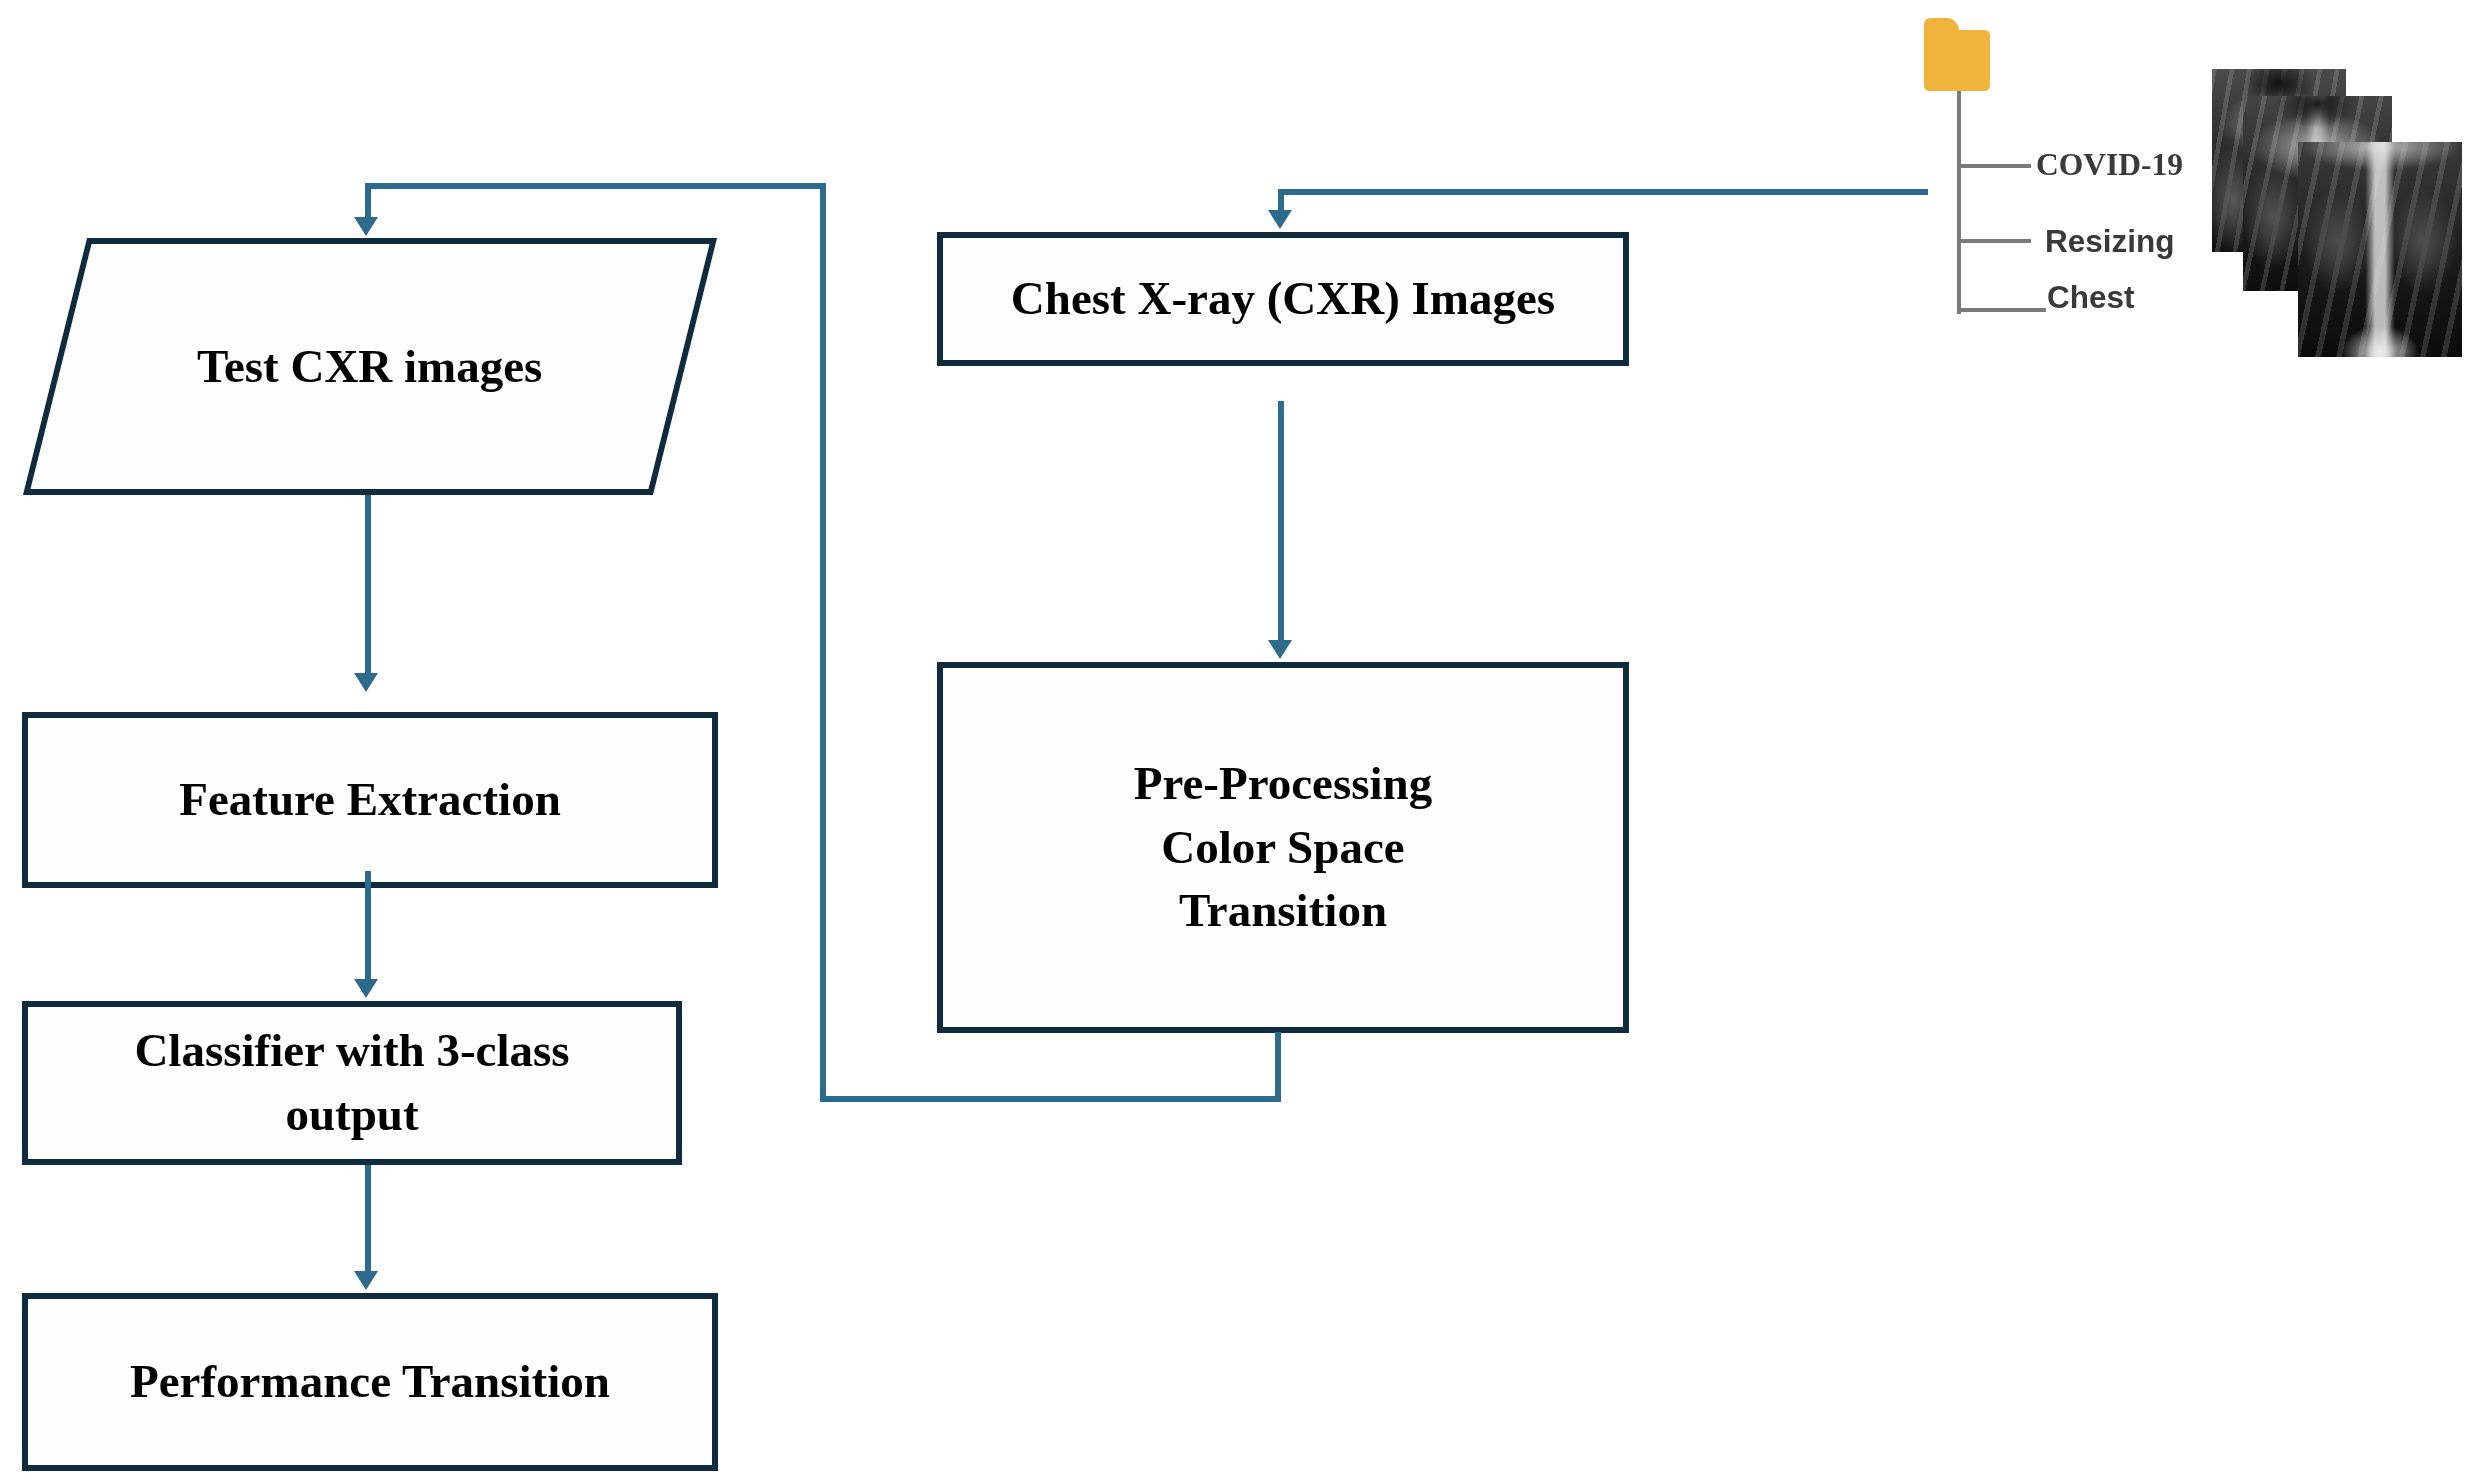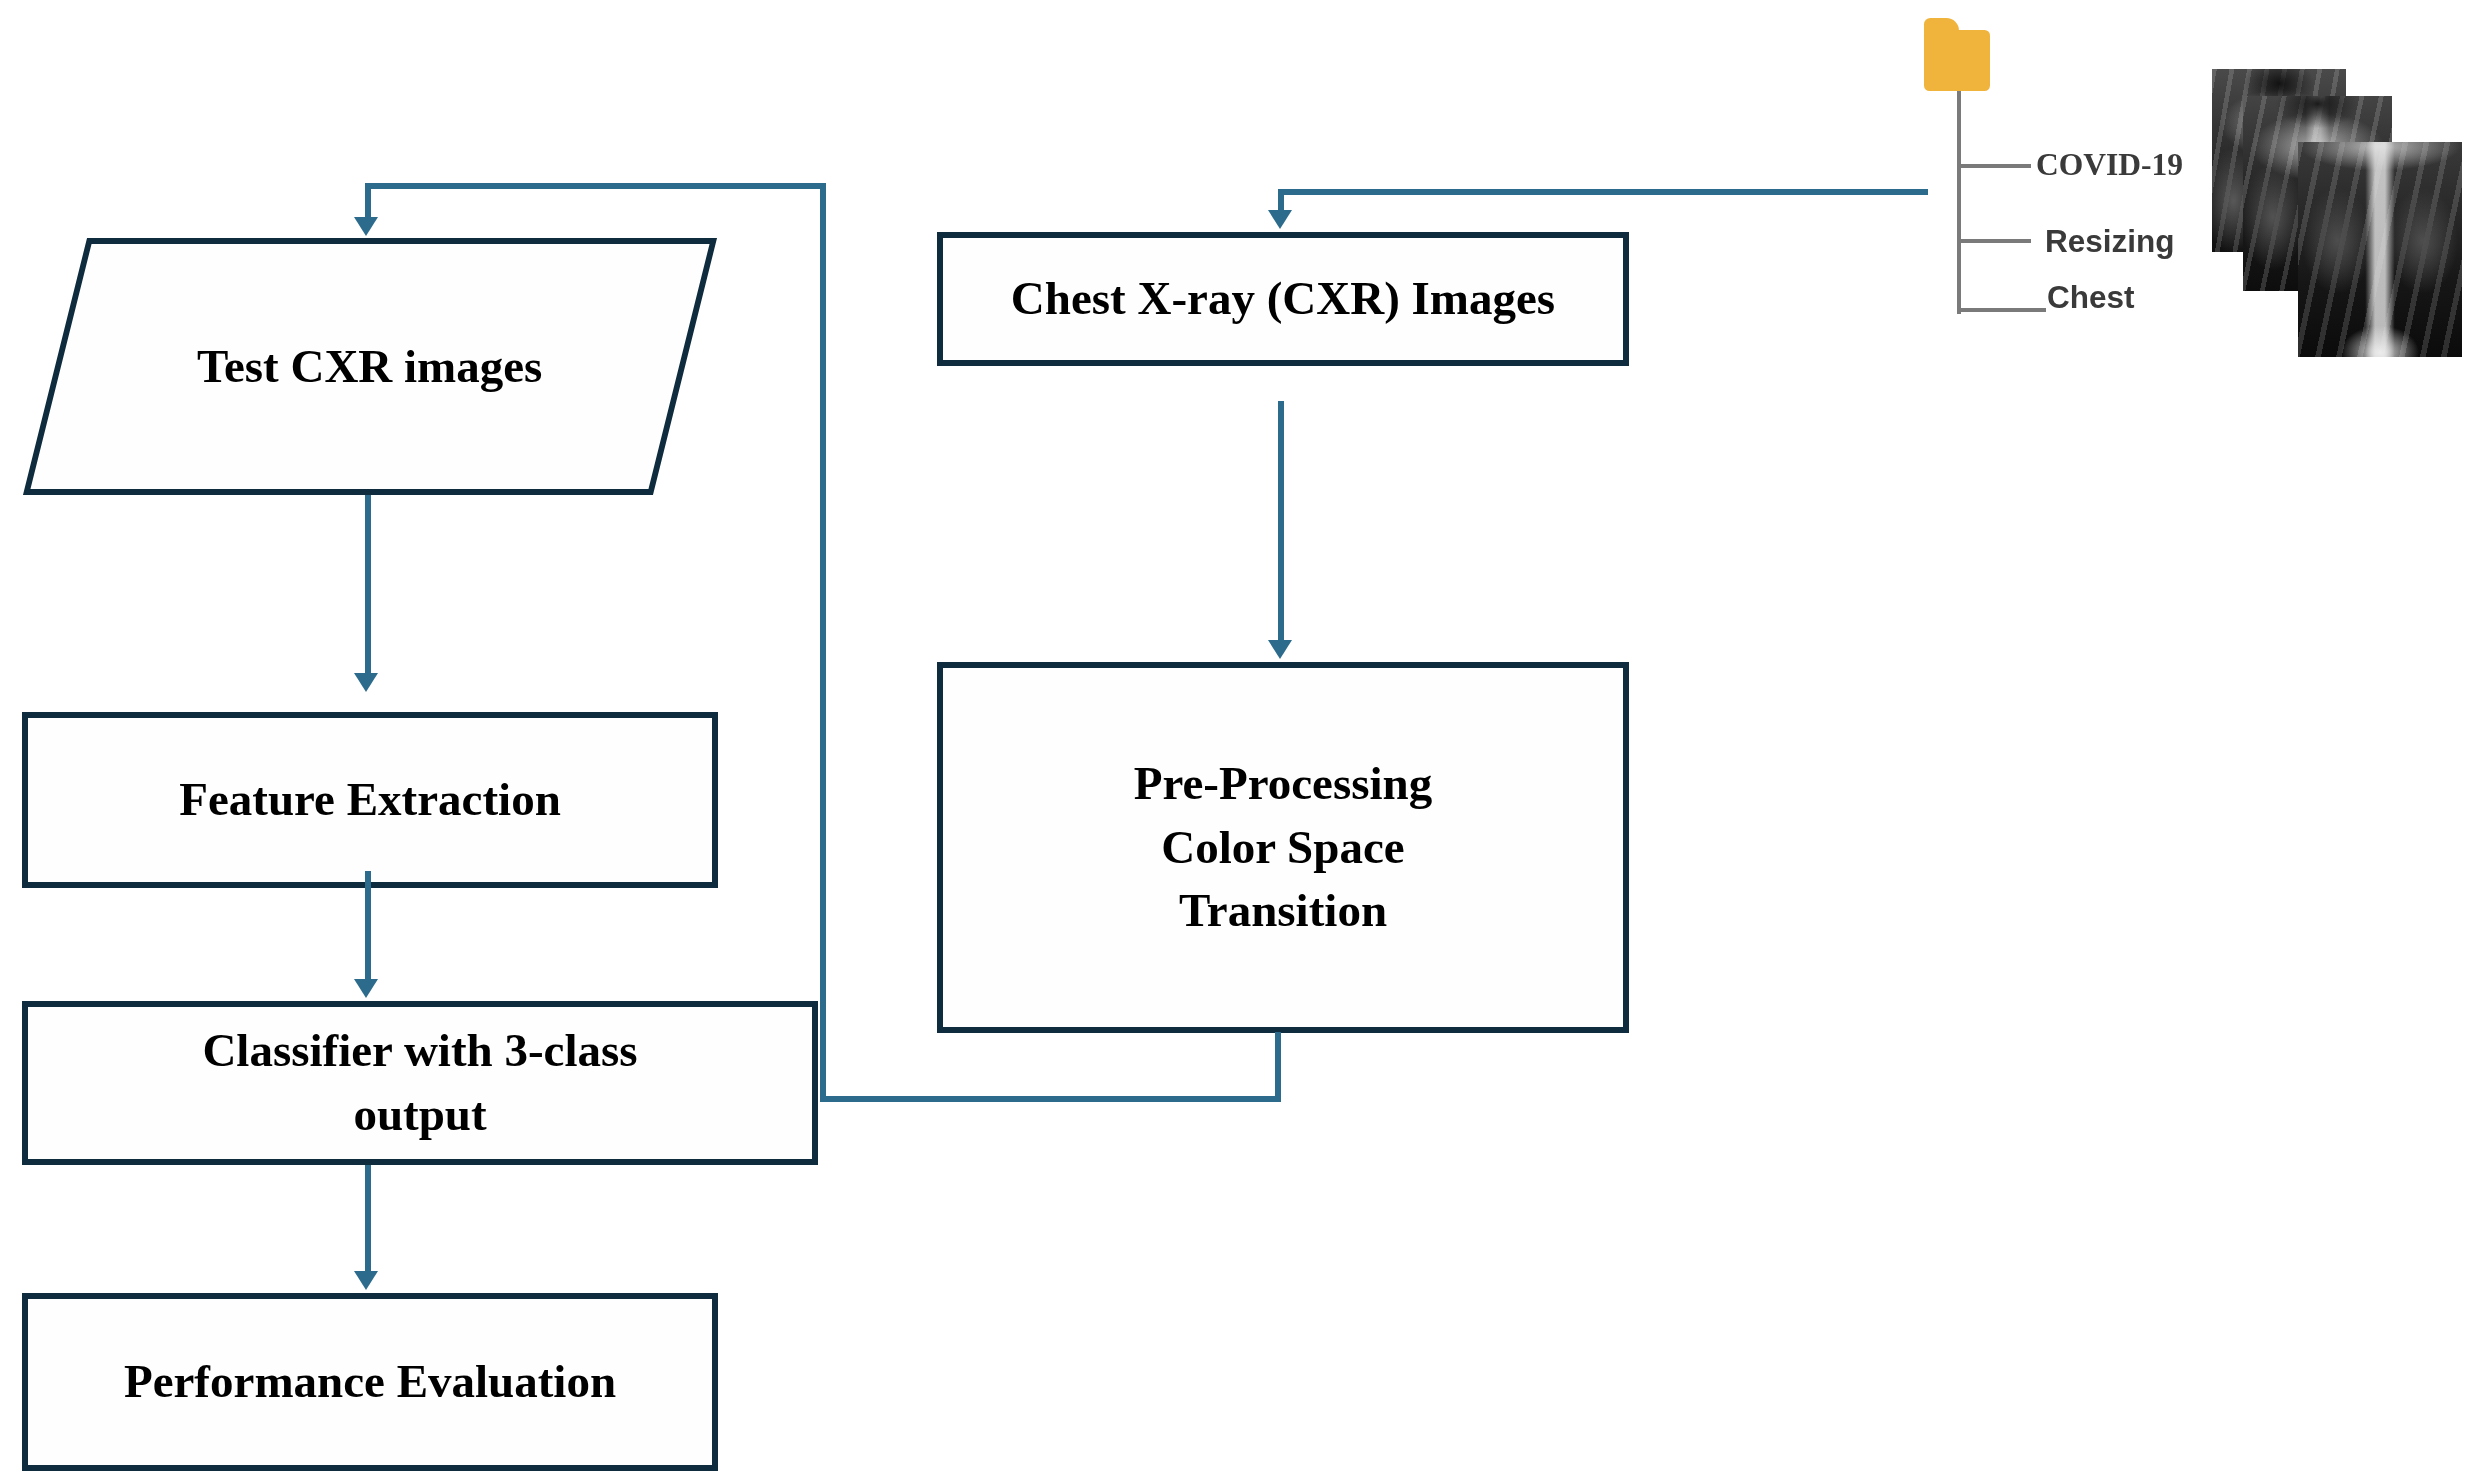--- a/index.html
+++ b/index.html
@@ -28,21 +28,21 @@
     text-align:center;
     color:var(--node-text);
     font-weight:700;
     font-size:47px;
     line-height:1.36;
   }
   .node .label{display:block;}
   #node-test{left:55px;top:238px;width:630px;height:257px;transform:skewX(-14deg);}
   #node-test .unskew{transform:skewX(14deg);}
   #node-fe{left:22px;top:695px;width:696px;height:176px;margin-top:17px;}
-  #node-cls{left:22px;top:1001px;width:796px;height:164px;}
+  #node-cls{left:22px;top:1001px;width:660px;height:164px;}
   #node-perf{left:22px;top:1293px;width:696px;height:178px;}
   #node-chest{left:937px;top:232px;width:692px;height:134px;}
   #node-pre{left:937px;top:662px;width:692px;height:371px;}
   
   .h-line,.v-line{position:absolute;background:var(--connector);}
   .h-line{height:5.5px;}
   .v-line{width:5.5px;}
   .arrowhead{
     position:absolute;width:0;height:0;
     border-left:12.6px solid transparent;
@@ -115,21 +115,21 @@
   </div>
 
   <div class="node" id="node-cls">
     <div>
       <div class="label">Classifier with 3-class</div>
       <div class="label">output</div>
     </div>
   </div>
 
   <div class="node" id="node-perf">
-    <div class="label">Performance Evaluation</div>
+    <div class="label">Performance Transition</div>
   </div>
 
   <div class="node" id="node-chest">
     <div class="label">Chest X-ray (CXR) Images</div>
   </div>
 
   <div class="node" id="node-pre">
     <div>
       <div class="label">Pre-Processing</div>
       <div class="label">Color Space</div>

